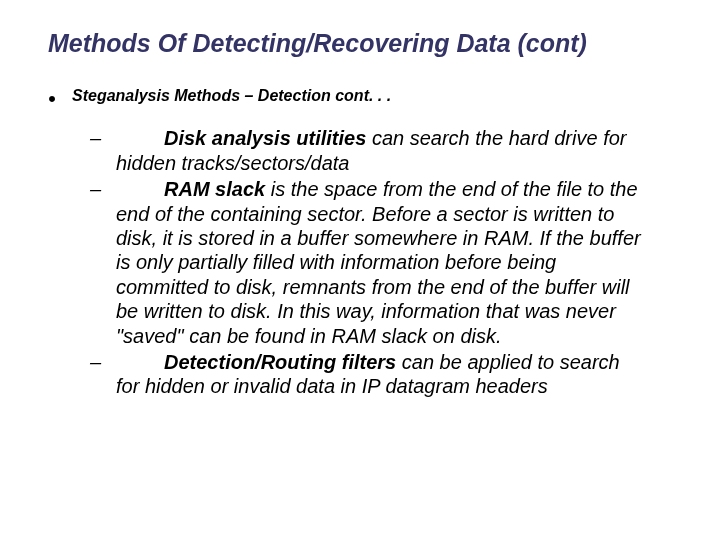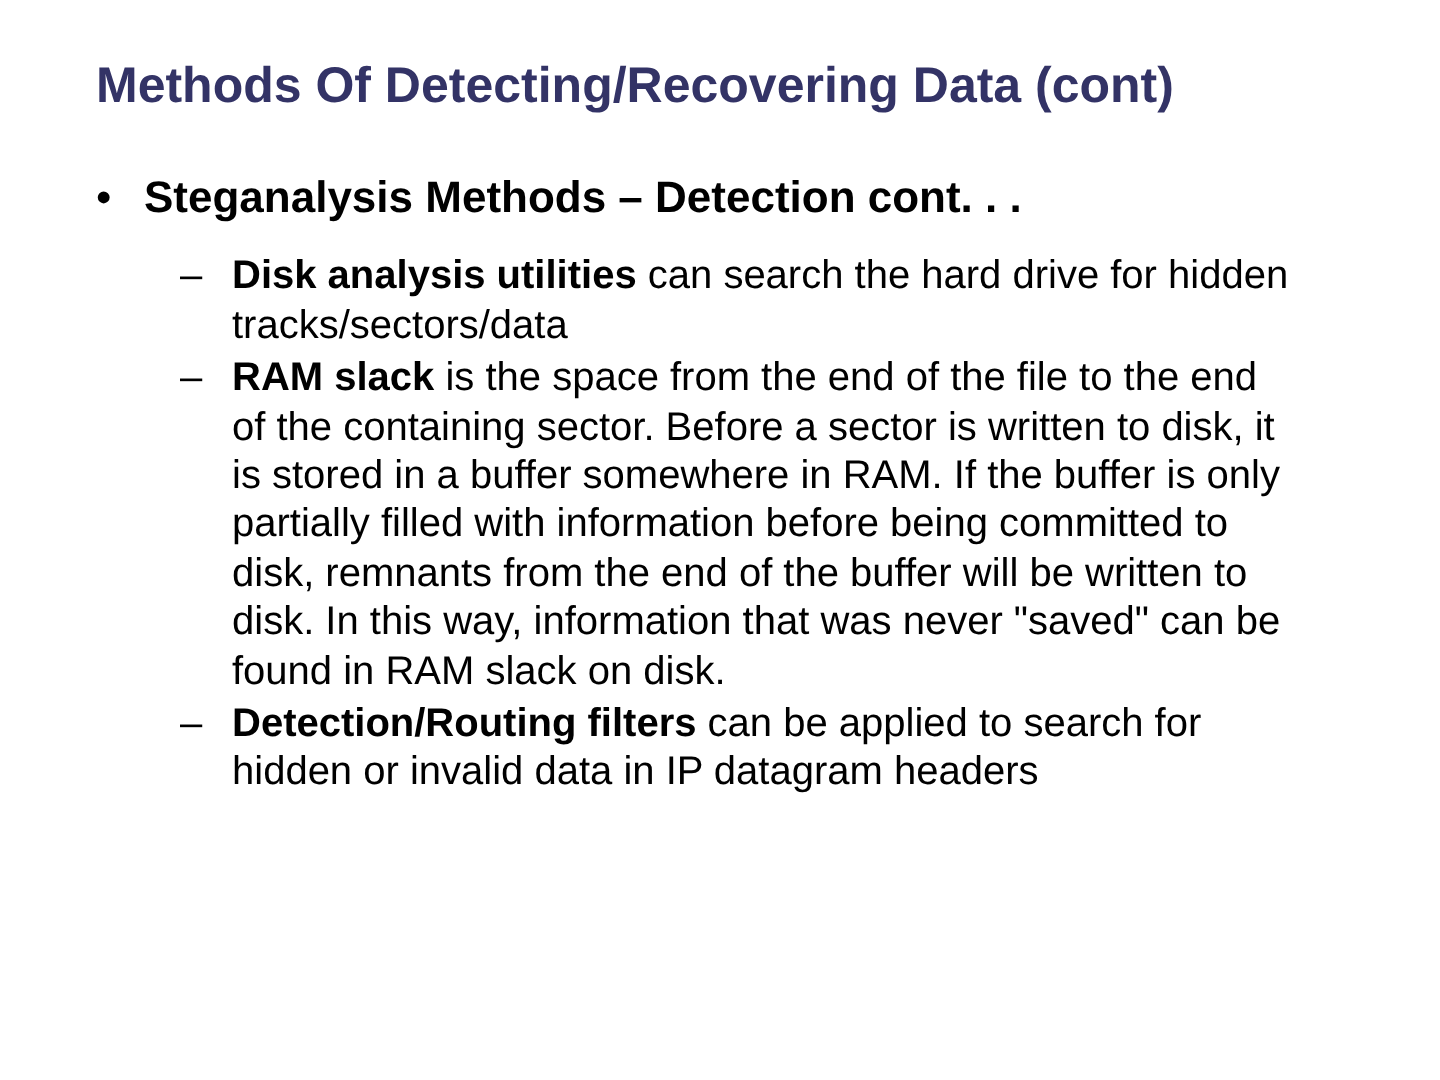--- a/index.html
+++ b/index.html
@@ -10,58 +10,60 @@
     background: #ffffff;
     font-family: Arial, Helvetica, sans-serif;
     color: #000000;
     overflow: hidden;
   }
   .slide {
     box-sizing: border-box;
     width: 720px;
     height: 540px;
     padding: 28px 74px 0 48px;
+    font-style: italic;
   }
   .title {
     font-size: 25px;
     font-weight: bold;
     color: #333366;
     margin: 0 0 28px 0;
     line-height: 1.2;
   }
   .l1 {
     display: flex;
     margin: 0 0 14px 0;
   }
   .l1 .bullet {
     width: 24px;
     flex: 0 0 24px;
     font-size: 22px;
     line-height: 1.2;
   }
   .l1 .text {
-    font-size: 22px;
+    font-size: 16px;
     font-weight: bold;
     line-height: 1.2;
   }
   .l2-list {
     margin-left: 42px;
   }
   .l2 {
     display: flex;
     font-size: 20px;
     line-height: 1.22;
     margin-bottom: 2px;
   }
   .l2 .dash {
     width: 26px;
     flex: 0 0 26px;
   }
   .term {
     font-weight: bold;
+    margin-left: 48px;
   }
 </style>
 </head>
 <body>
 
 <div class="slide">
 
   <div class="title">Methods Of Detecting/Recovering Data (cont)</div>
 
   <div class="l1">

